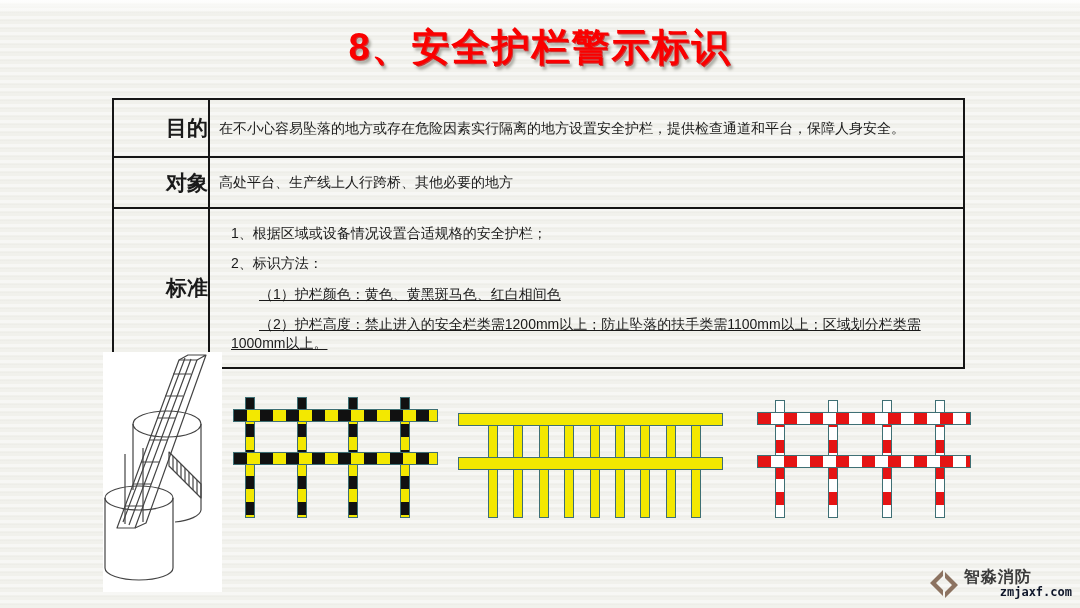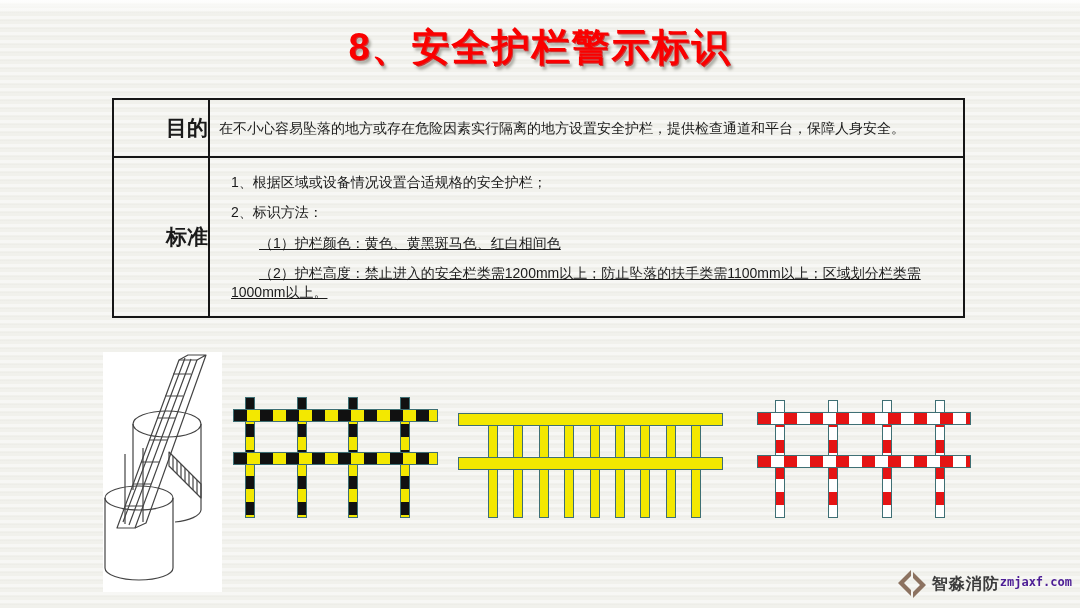--- a/index.html
+++ b/index.html
@@ -47,35 +47,39 @@
   #gr1 .r2, #gr3 .r2 { top:55px; }
   #gr2 .r1 { top:0; }
   #gr2 .r2 { top:44px; }
   .guardrail .post { position:absolute; top:0; bottom:0; width:8px;
     border:1px solid #3e6f74; z-index:1; }
   #gr2 .post { top:2px; }
 
   
   .watermark { position:absolute; right:8px; bottom:6px;
     display:flex; align-items:center; gap:5px; }
-  .watermark .txt { display:flex; flex-direction:row; line-height:1.05; }
+  .watermark .txt { display:flex; flex-direction:column; line-height:1.05; }
   .wm-brand { font-size:16px; font-weight:bold; color:#3b3b3b; letter-spacing:1px; }
-  .wm-site  { font-size:12px; font-weight:bold; color:#4c1d95;
-    font-family:"DejaVu Sans Mono",monospace; }
+  .wm-site  { font-size:12px; font-weight:bold; color:#0f172a;
+    font-family:"DejaVu Sans Mono",monospace;margin-left:36px; }
 </style>
 </head>
 <body>
 
 <h1 class="title" style="color: rgb(250, 0, 0);">8、安全护栏警示标识</h1>
 
 <table class="spec">
   <tbody>
       <tr class="r1">
     <th>目的</th>
     <td>在不小心容易坠落的地方或存在危险因素实行隔离的地方设置安全护栏，提供检查通道和平台，保障人身安全。</td>
+  </tr>
+  <tr class="r2">
+    <th>对象</th>
+    <td>高处平台、生产线上人行跨桥、其他必要的地方</td>
   </tr>
   <tr class="r3">
     <th>标准</th>
     <td>
       <p>1、根据区域或设备情况设置合适规格的安全护栏；</p>
       <p>2、标识方法：</p>
       <p class="indent">（1）护栏颜色：黄色、黄黑斑马色、红白相间色</p>
       <p class="indent">（2）护栏高度：禁止进入的安全栏类需1200mm以上；防止坠落的扶手类需1100mm以上；区域划分栏类需1000mm以上。</p>
     </td>
   </tr>

